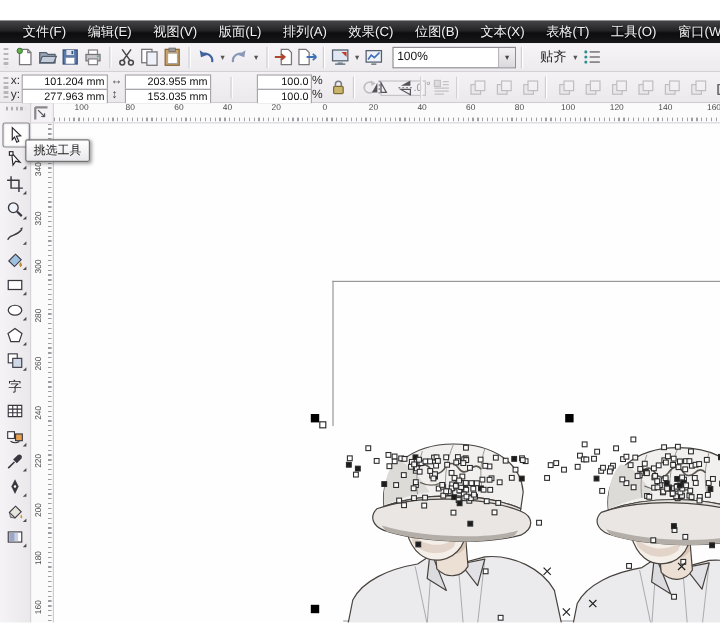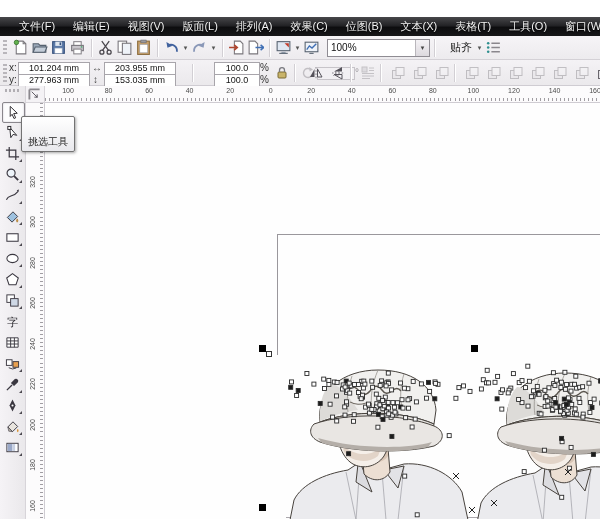--- a/index.html
+++ b/index.html
@@ -31,21 +31,21 @@
   .zoom-combo .dd{width:13px;height:16px;border-left:1px solid #b9b6bb;background:linear-gradient(#f4f2f5,#dcd9de);
     display:flex;align-items:center;justify-content:center;font-size:7px;color:#444;}
   .snap-btn{display:flex;align-items:center;font-size:11px;color:#222;margin-left:8px;padding:2px 3px;}
   
   .propbar{position:absolute;left:0;top:60px;width:600px;height:26px;background:linear-gradient(#f4f2f5,#ebe9ec);
     border-bottom:1px solid #cfccd2;box-sizing:border-box;}
   .pb-grip{position:absolute;left:3px;top:4px;width:4px;height:18px;
     background:repeating-linear-gradient(180deg,#b9b6bb 0 2px,transparent 2px 4px);}
   .pb-lbl{position:absolute;font-size:10px;color:#333;}
   .pb-field{position:absolute;height:11px;line-height:11px;background:#fff;border:1px solid #a8a5ab;
-    font-size:9px;color:#111;padding:0 2px;text-align:center;}
+    font-size:9px;color:#111;padding:0 2px;text-align:right;}
   .pb-field.gray{background:#f2f0f3;border-color:#c7c4c9;color:#9a979c;}
   .pb-ico{position:absolute;font-size:10px;color:#444;}
   .pb-btn{position:absolute;top:3px;width:20px;height:20px;display:flex;align-items:center;justify-content:center;}
   .pb-btn.disabled{opacity:.35;}
   .pb-sep{position:absolute;top:4px;width:1px;height:18px;background:#d2cfd4;box-shadow:1px 0 0 #fff;}
   
   .corner{position:absolute;left:26px;top:86px;width:19px;height:17px;background:#f4f2f5;
     border-right:1px solid #d7d4d9;border-bottom:1px solid #d7d4d9;box-sizing:border-box;}
   .hruler{position:absolute;left:45px;top:86px;width:555px;height:17px;background:#fcfbfc;
     border-bottom:1px solid #cfccd2;box-sizing:border-box;}
@@ -66,21 +66,21 @@
   .tool{position:absolute;left:2px;width:21px;height:19px;display:flex;align-items:center;justify-content:center;border-radius:2px;}
   .tool.selected{background:#fdfdfe;border:1px solid #8a878d;box-shadow:inset 0 0 2px #cdcad0;}
   .tool .fly{position:absolute;right:1px;bottom:1px;width:0;height:0;
     border-left:3px solid transparent;border-bottom:3px solid #4c4950;}
   
   .canvas{position:absolute;left:45px;top:103px;width:555px;height:416px;background:#fefefe;overflow:hidden;}
   .page-line{position:absolute;background:#9a979c;}
   .handle{position:absolute;width:7px;height:7px;background:#000;}
   .node-sq{position:absolute;width:6px;height:6px;background:#fff;border:1px solid #333;box-sizing:border-box;}
   
-  .tooltip{position:absolute;left:21px;top:116px;padding:18px 6px 2px;font-size:10px;color:#222;
+  .tooltip{position:absolute;left:21px;top:116px;padding:1px 6px 2px;font-size:10px;color:#222;
     background:linear-gradient(#ffffff,#e9e9ed);border:1px solid #737373;border-radius:2px;
     box-shadow:1px 1px 3px rgba(0,0,0,.35);white-space:nowrap;z-index:30;}
   svg{display:block;}
 </style>
 </head>
 <body>
 
 <svg width="0" height="0" style="position:absolute">
   <defs>
     <symbol id="sym-balloon" viewBox="0 0 16 16">

